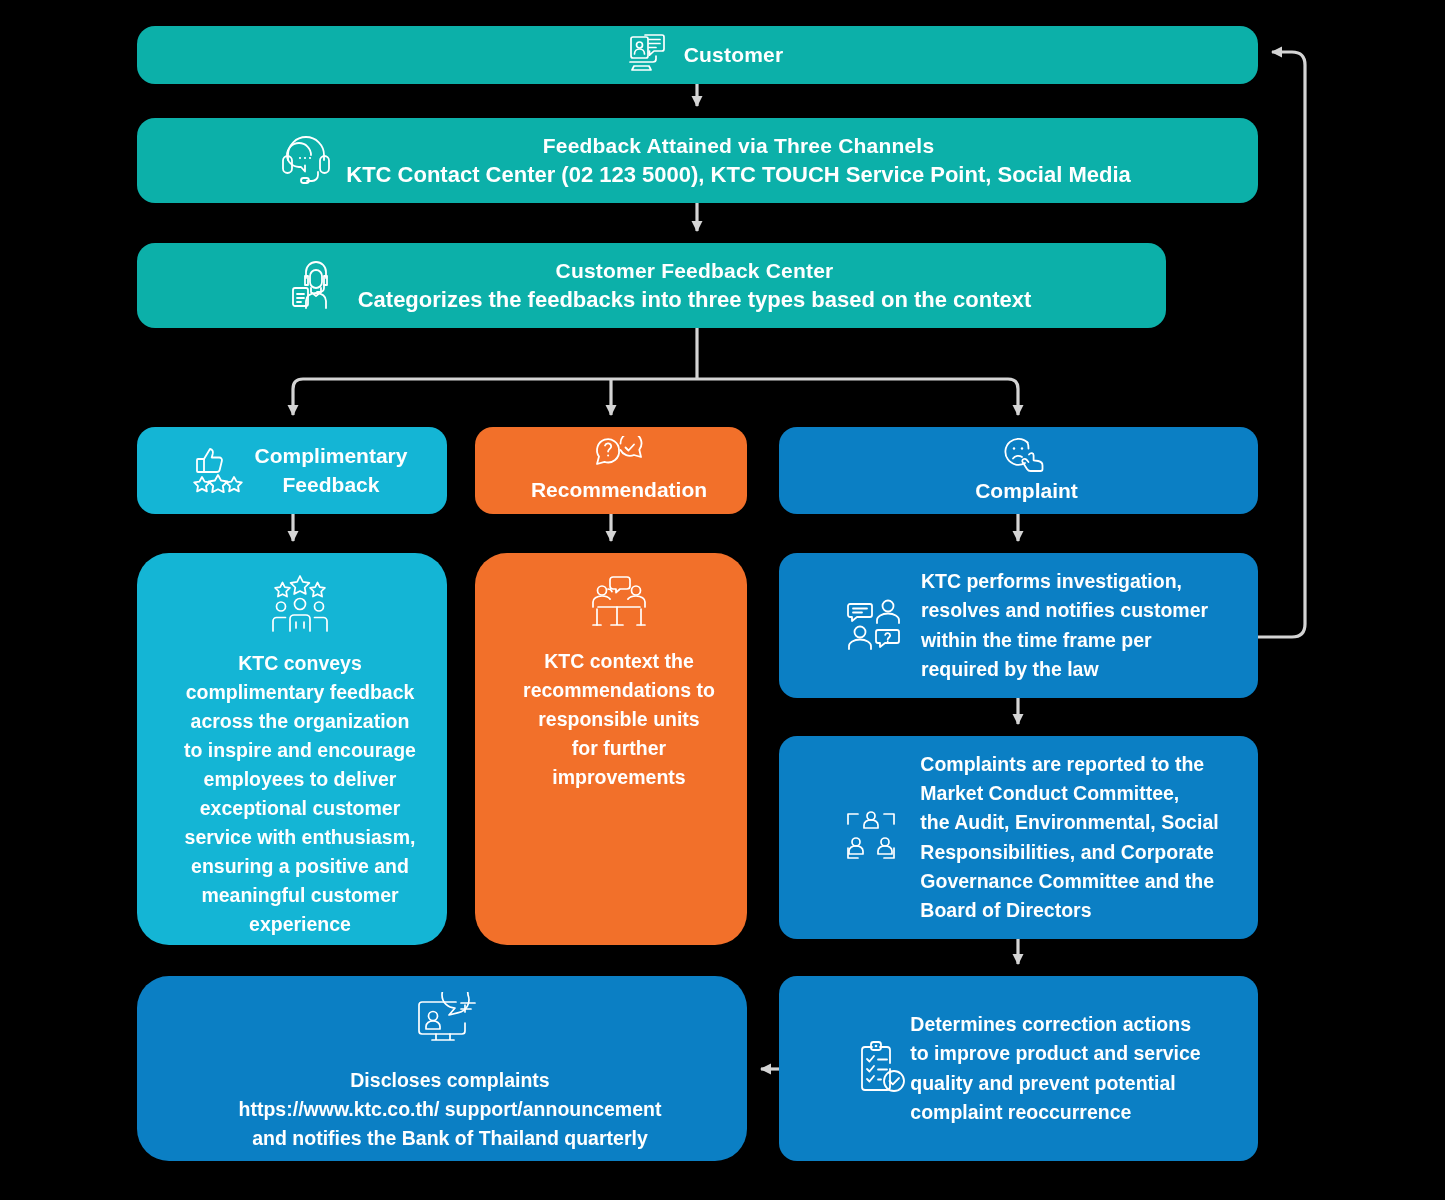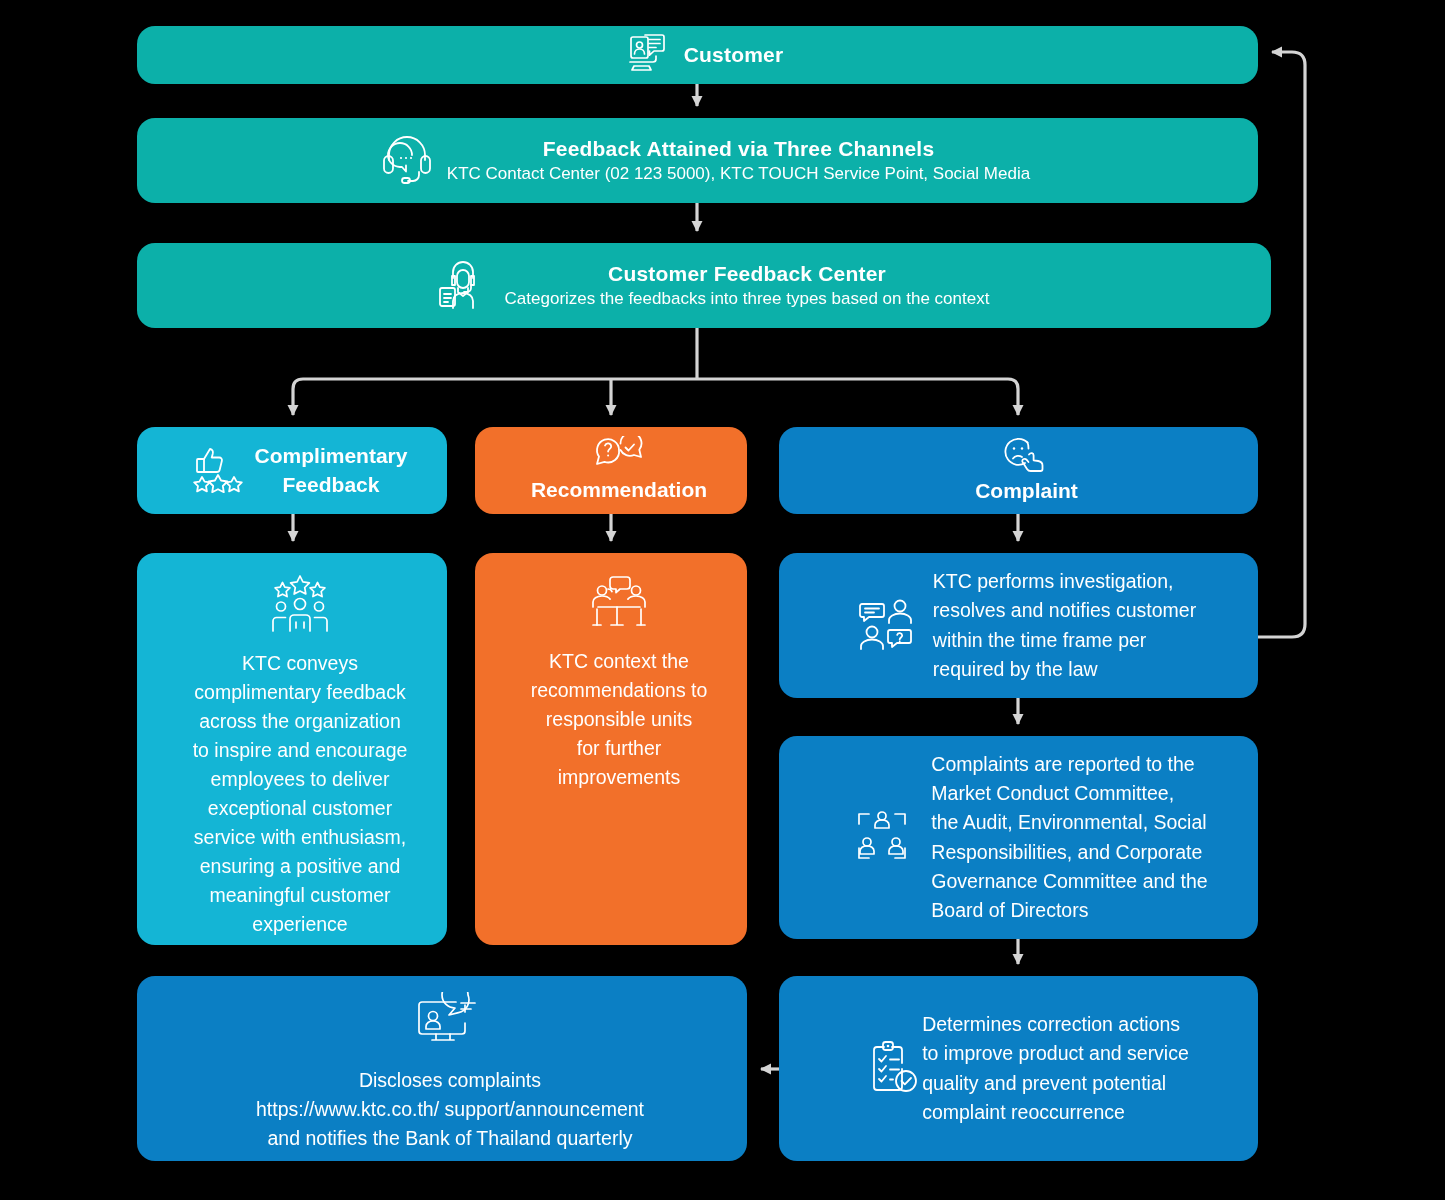--- a/index.html
+++ b/index.html
@@ -41,63 +41,63 @@
   .hdr-text { display: flex; flex-direction: column; align-items: center; justify-content: center; }
 
   .t-title {
     font-size: 21px;
     font-weight: bold;
     letter-spacing: .2px;
     line-height: 1.32;
     white-space: nowrap;
   }
   .t-sub {
-    font-size: 17px;
-    font-weight: 400;
+    font-size: 22px;
+    font-weight: 700;
     line-height: 1.32;
     white-space: nowrap;
   }
   .t-cat {
     font-size: 21px;
     font-weight: bold;
     line-height: 1.35;
   }
   .body-text {
     font-size: 19.5px;
-    font-weight: 400;
+    font-weight: 700;
     line-height: 1.49;
     white-space: pre-line;
   }
   .body-text.left { text-align: left; }
 
   .stack { display: flex; flex-direction: column; align-items: center; justify-content: center; }
   .row   { display: flex; flex-direction: row;  align-items: center; justify-content: center; }
 
   .ico { display: block; flex: 0 0 auto; }
 
   
   #n-customer        { left: 137px; top: 26px;   width: 1121px; height: 58px;  }
   #n-channels        { left: 137px; top: 118px;  width: 1121px; height: 85px;  }
-  #n-center          { left: 137px; top: 243px;  width: 1134px; height: 85px;  }
+  #n-center          { left: 137px; top: 243px;  width: 1029px; height: 85px;  }
 
   #n-cat-compl       { left: 137px; top: 427px;  width: 310px;  height: 87px;  }
   #n-cat-recom       { left: 475px; top: 427px;  width: 272px;  height: 87px; align-items: center;  }
   #n-cat-complaint   { left: 779px; top: 427px;  width: 479px;  height: 87px;  }
 
   #n-body-compl      { left: 137px; top: 553px;  width: 310px;  height: 392px; }
   #n-body-recom      { left: 475px; top: 553px;  width: 272px;  height: 392px; }
   #n-body-invest     { left: 779px; top: 553px;  width: 479px;  height: 145px; }
   #n-body-report     { left: 779px; top: 736px;  width: 479px;  height: 203px; }
   #n-body-correct    { left: 779px; top: 976px;  width: 479px;  height: 185px; }
   #n-body-disclose   { left: 137px; top: 976px;  width: 610px;  height: 185px; }
 
   #n-body-compl  .inner { padding: 22px 14px 0; }
   #n-body-recom  .inner { padding: 22px 10px 0; }
   #n-body-disclose .inner { padding: 16px 12px 0; }
-  .align-top { align-items: flex-start; }
+  .align-top { align-items: flex-start; border-radius: 32px; }
 </style>
 </head>
 <body>
 
 <div id="canvas">
 
   <svg id="connectors" viewBox="0 0 1445 1200" width="1445" height="1200">
     <defs>
       <marker id="ah-down" markerWidth="12" markerHeight="12" refX="6" refY="9" orient="auto-start-reverse" markerUnits="userSpaceOnUse">
         <path d="M1,1 L11,1 L6,10 Z" fill="#d4d4d4"></path>

